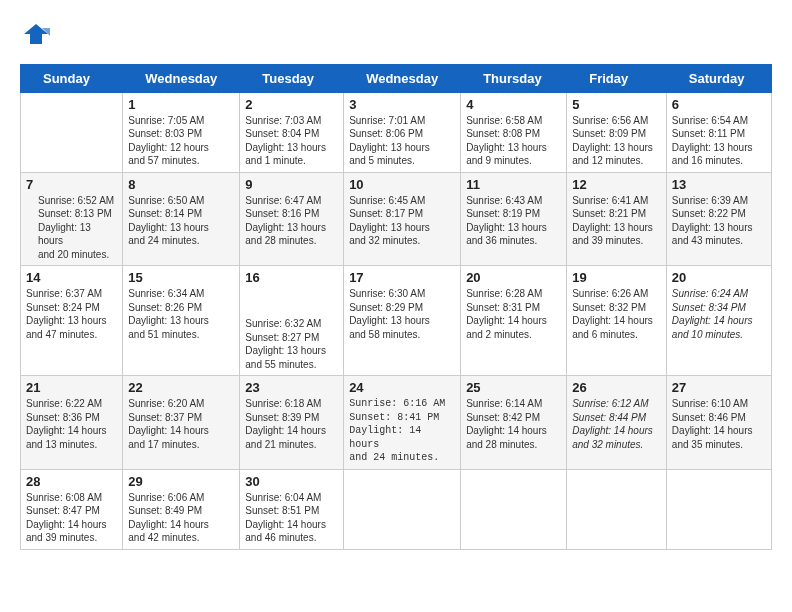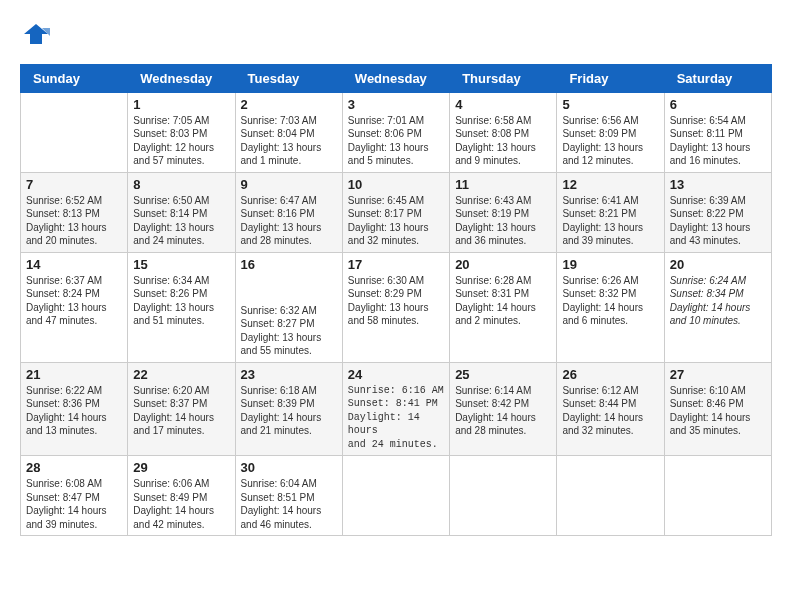--- a/index.html
+++ b/index.html
@@ -45,21 +45,21 @@
       color: #555;
     }
     .calendar {
       width: 100%;
       border-collapse: collapse;
       font-size: 11px;
     }
     .calendar th {
       background: #1565c0;
       color: #fff;
-      padding: 6px 12px;
+      padding: 6px 22px;
       text-align: left;
       font-size: 13px;
       font-weight: bold;
       border: 1px solid #1565c0;
     }
     .calendar td {
       border: 1px solid #ccc;
       vertical-align: top;
       padding: 4px 5px;
       width: calc(100%/7);
@@ -170,21 +170,21 @@
           <span class="day-num">6</span>
           <div class="day-info" style="white-space: pre-line;">Sunrise: 6:54 AM
 Sunset: 8:11 PM
 Daylight: 13 hours
 and 16 minutes.</div>
         </td>
       </tr>
       <tr class="row-shaded">
         <td>
           <span class="day-num">7</span>
-          <div class="day-info" style="white-space: pre-line;">Sunrise: 6:52 AM
+          <div class="day-info" style="white-space: pre-line; margin-left: 12px;">Sunrise: 6:52 AM
 Sunset: 8:13 PM
 Daylight: 13 hours
 and 20 minutes.</div>
         </td>
         <td>
           <span class="day-num">8</span>
           <div class="day-info" style="white-space: pre-line;">Sunrise: 6:50 AM
 Sunset: 8:14 PM
 Daylight: 13 hours
 and 24 minutes.</div>
@@ -307,21 +307,21 @@
         </td>
         <td>
           <span class="day-num">25</span>
           <div class="day-info" style="white-space: pre-line;">Sunrise: 6:14 AM
 Sunset: 8:42 PM
 Daylight: 14 hours
 and 28 minutes.</div>
         </td>
         <td>
           <span class="day-num">26</span>
-          <div class="day-info" style="white-space: pre-line;">Sunrise: 6:12 AM
+          <div class="day-info" style="white-space: pre-line; font-style: italic;">Sunrise: 6:12 AM
 Sunset: 8:44 PM
 Daylight: 14 hours
 and 32 minutes.</div>
         </td>
         <td>
           <span class="day-num">27</span>
           <div class="day-info" style="white-space: pre-line;">Sunrise: 6:10 AM
 Sunset: 8:46 PM
 Daylight: 14 hours
 and 35 minutes.</div>

